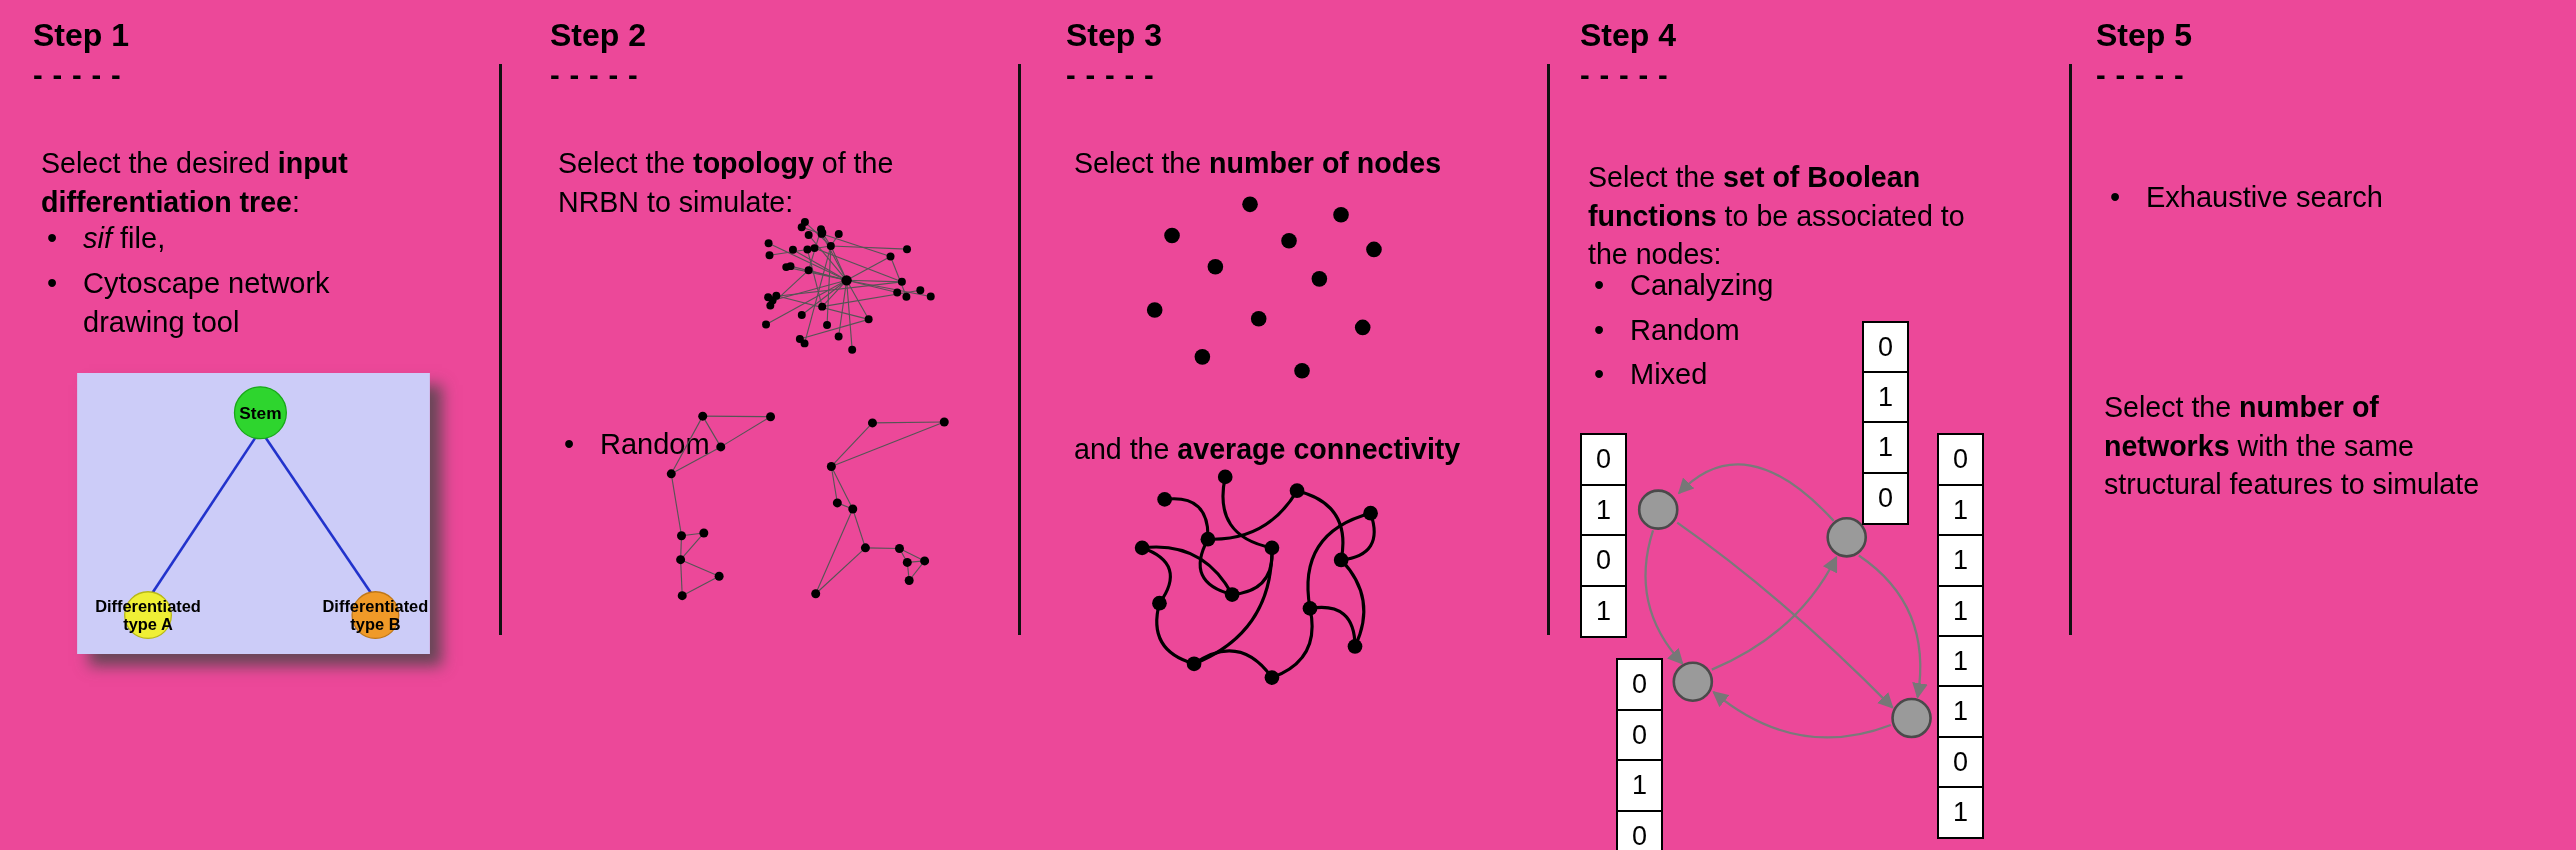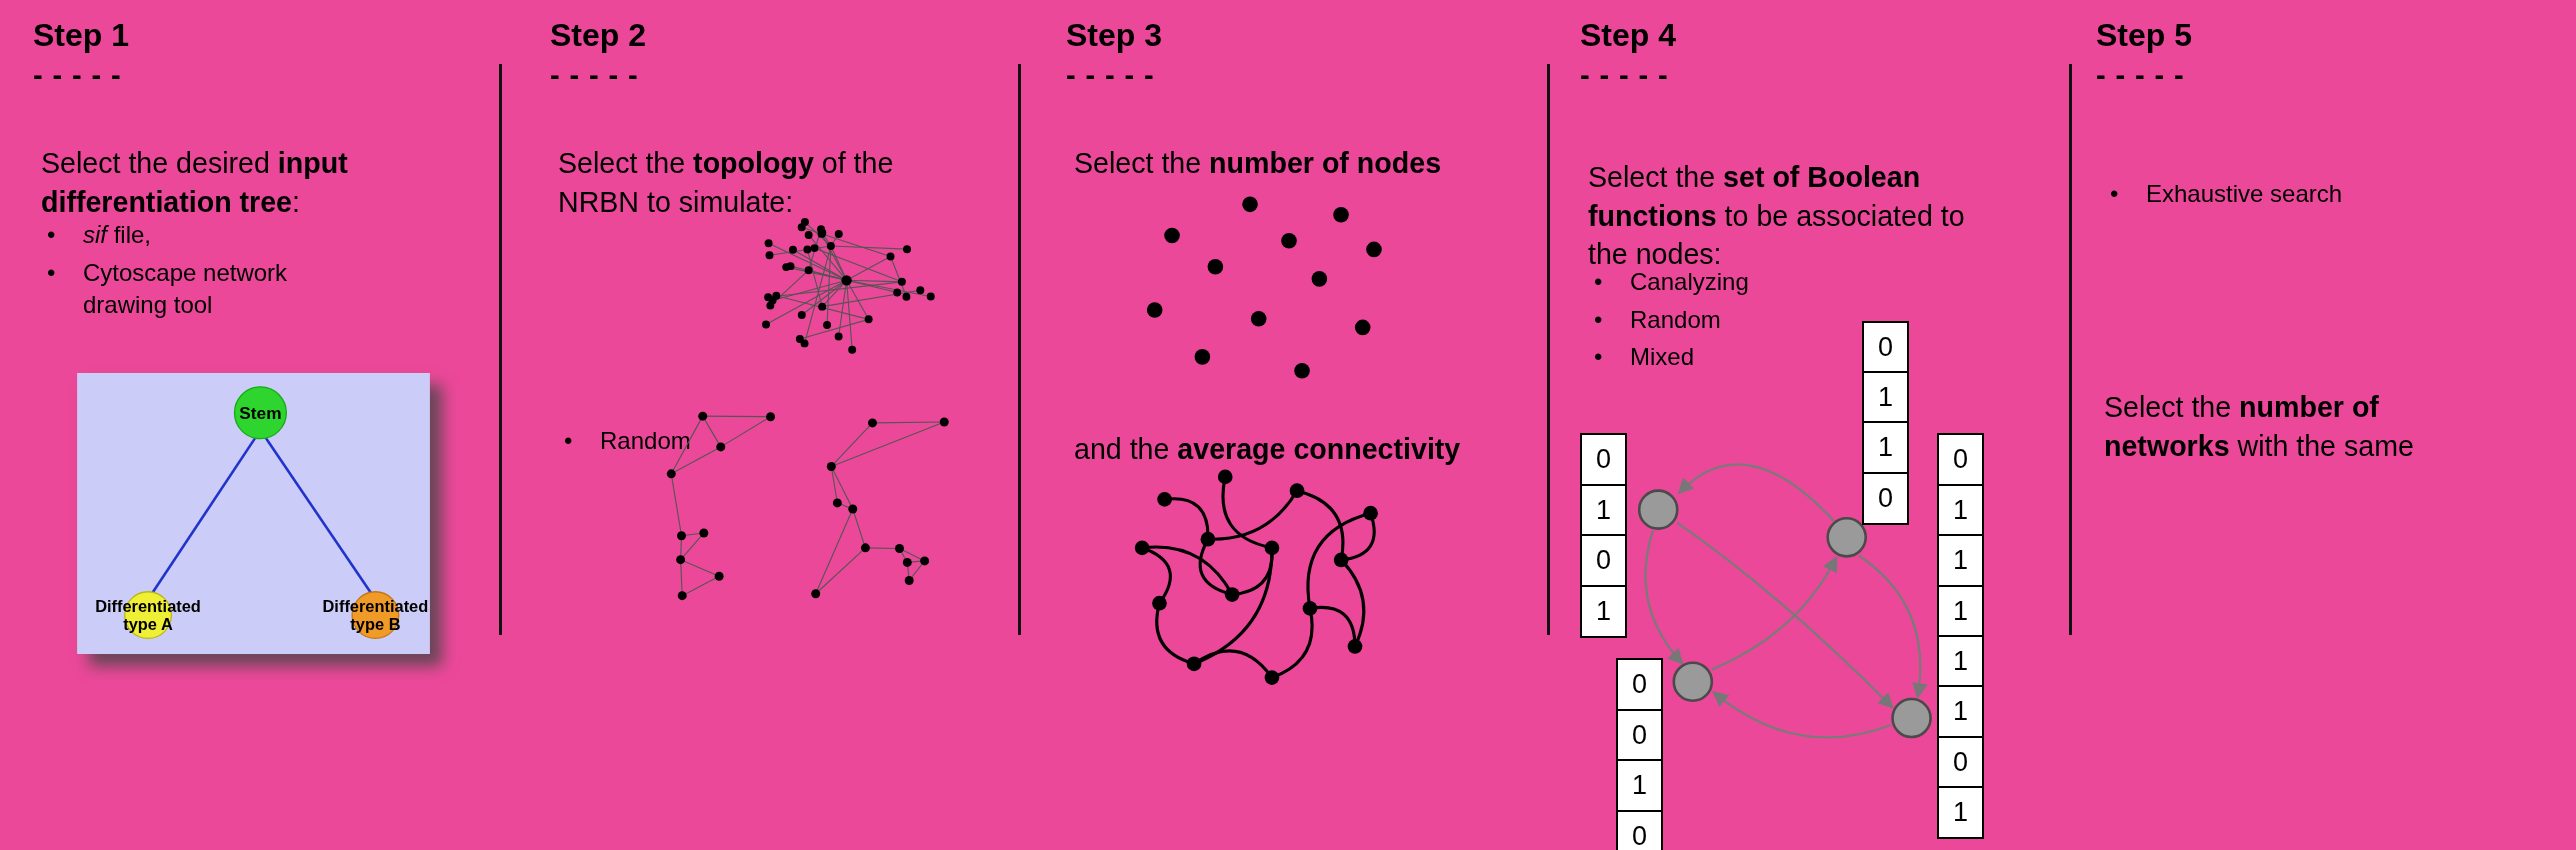--- a/index.html
+++ b/index.html
@@ -5,21 +5,21 @@
   html,body{margin:0;padding:0;background:#fff;}
   body{font-family:"Liberation Sans",sans-serif;color:#000;}
   #canvas{position:relative;width:2576px;height:851px;background:#ec4899;overflow:hidden;}
   .vline{position:absolute;top:64px;height:571px;width:2.6px;background:#111;}
   .col{position:absolute;top:17.3px;height:833px;}
   .title{position:absolute;top:0;left:0;font-size:32px;font-weight:bold;margin:0;}
   .dashes{position:absolute;top:42px;left:0;font-size:29px;font-weight:bold;letter-spacing:0.9px;}
   .para{position:absolute;font-size:28.6px;line-height:1.35;margin:8px;}
   .b{font-weight:bold;}
   .i{font-style:italic;}
-  ul.bullets{position:absolute;margin:0;padding:0;list-style:none;font-size:24px;line-height:1.35;}
+  ul.bullets{position:absolute;margin:0;padding:0;list-style:none;font-size:29px;line-height:1.35;}
   ul.bullets li{position:relative;padding-left:50px;margin-bottom:5.2px;}
   ul.bullets li::before{content:"\2022";position:absolute;left:14px;top:0;}
   .fig{position:absolute;}
   
   .tree-fig{position:absolute;left:44px;top:356px;width:353px;height:281px;box-shadow:12px 12px 14px rgba(70,70,70,0.8);}
   .tree-fig svg{display:block;}
   .stem-label{font-size:20px;font-weight:bold;}
   .tree-label{font-size:19px;font-weight:bold;}
   
   .bool-fig{position:absolute;left:0;top:286px;width:485px;height:562px;}
@@ -320,17 +320,17 @@
         </div>
     </div>
   </section>
 
   <section class="col" style="left:2096px;width:472px">
     <h2 class="title">Step 5</h2>
     <div class="dashes">- - - - -</div>
     <ul class="bullets" style="top:161px;width:450px">
       <li><span>Exhaustive search</span></li>
     </ul>
-    <p class="para" style="top:363px;width:467px"><span>Select the </span><span class="b">number of</span><br><span class="b">networks</span><span> with the same</span><br></p>
+    <p class="para" style="top:363px;width:467px"><span>Select the </span><span class="b">number of</span><br><span class="b">networks</span><span> with the same</span><br><span>structural features to simulate</span></p>
   </section>
 
 </div>
 
 
 </body></html>

